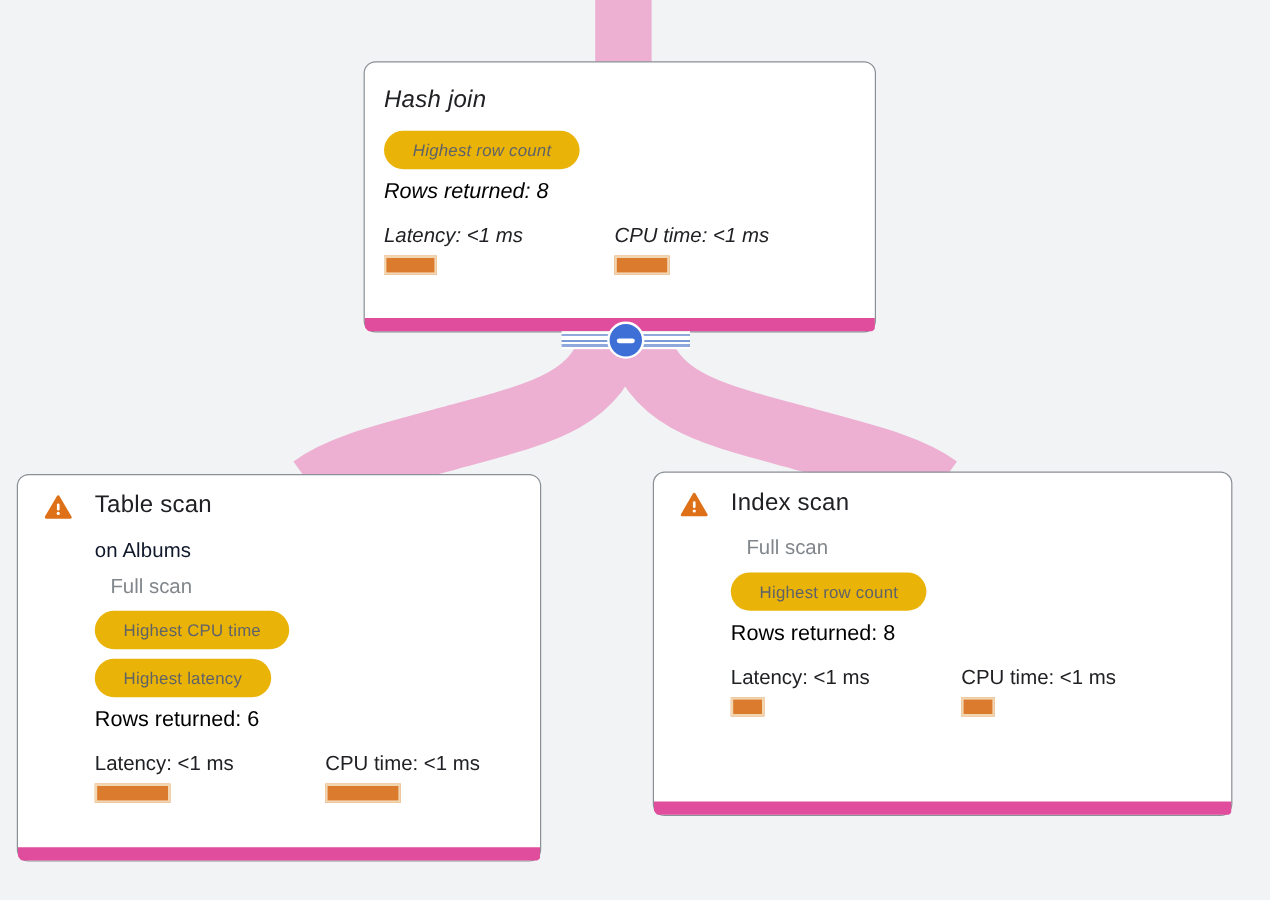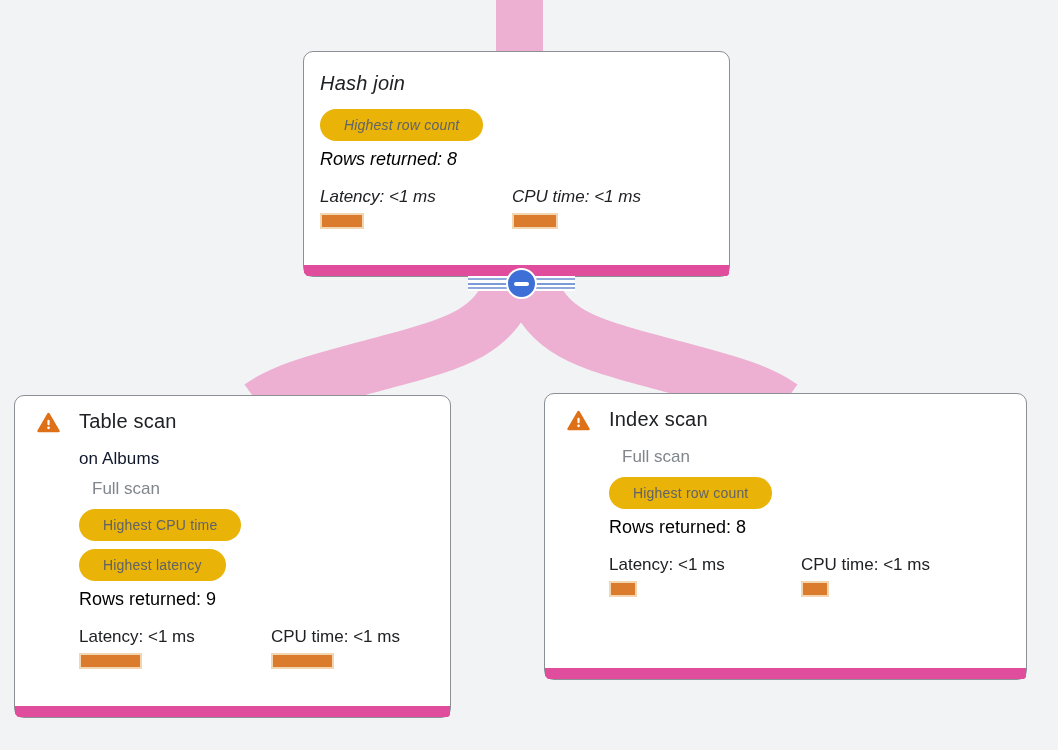--- a/index.html
+++ b/index.html
@@ -140,21 +140,21 @@
       </span>
       <div class="node-title">Table scan</div>
       <div class="node-subtitle">on Albums</div>
       <div class="scan-type">Full scan</div>
       <div class="badge-row">
         <span class="badge">Highest CPU time</span>
       </div>
       <div class="badge-row">
         <span class="badge">Highest latency</span>
       </div>
-      <div class="rows-returned">Rows returned: 9</div>
+      <div class="rows-returned">Rows returned: 6</div>
       <div class="metrics">
         <div class="metric">
           <div class="metric-label">Latency: &lt;1 ms</div>
           <div class="metric-bar" style="width: 63px;"></div>
         </div>
         <div class="metric">
           <div class="metric-label">CPU time: &lt;1 ms</div>
           <div class="metric-bar" style="width: 63px;"></div>
         </div>
       </div>

